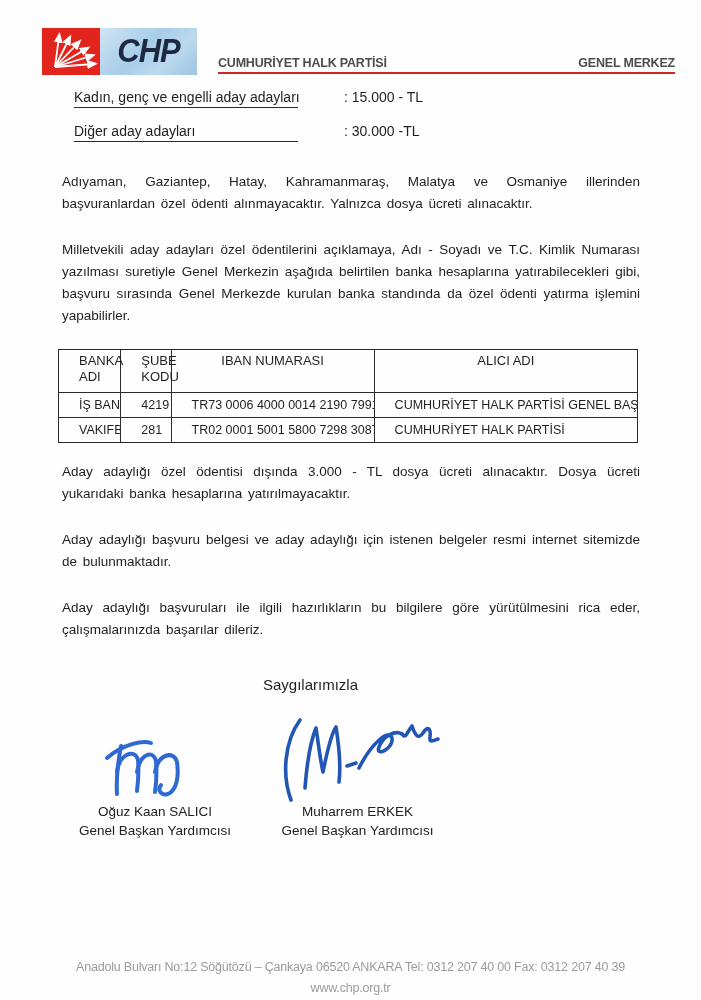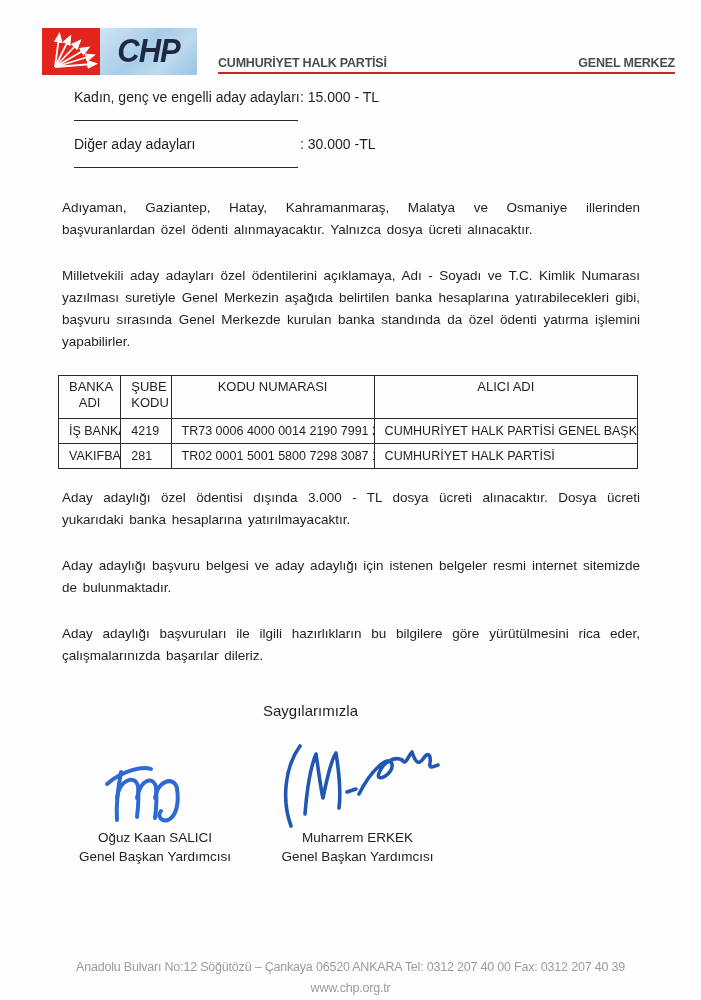--- a/index.html
+++ b/index.html
@@ -32,31 +32,31 @@
     font-weight:bold;font-size:12.5px;color:#4c4c4c;letter-spacing:-0.2px;
     transform-origin:left bottom;}
   .red-rule{height:2.5px;background:var(--accent-red,#c9252b);margin-top:2px;}
   
   .fees{margin:14px 61px 0 74px;font-size:14px;}
   .fee-line{margin-top:15px;white-space:nowrap;}
   .fee-line:first-child{margin-top:0;}
   .fee-label{
     display:inline-block;width:224px;
     border-bottom:1.5px solid #2a2a2a;
-    padding-bottom:15px;
-  }
-  .fee-value{margin-left:2px;}
+    padding-bottom:2px;
+  }
+  .fee-value{margin-left:2px;padding-left:44px;}
   
   .body{margin:0 61px 0 62px;font-size:13.5px;line-height:22px;}
   .para{margin-top:24px;text-align:justify;word-spacing:2px;}
   .para.first{margin-top:29px;}
   
   .bank-table{border-collapse:collapse;margin-top:22px;margin-left:-4px;
     width:580px;table-layout:fixed;}
-  .bank-table th,.bank-table td{border:1.5px solid #2a2a2a;padding:1px 10px;}
+  .bank-table th,.bank-table td{border:1.5px solid #2a2a2a;padding:1px 20px;}
   .bank-table th{font-size:13px;font-weight:normal;text-align:center;vertical-align:top;
     padding-top:3px;padding-bottom:3px;line-height:16px;}
   .bank-table td{font-size:12.5px;height:17px;white-space:nowrap;overflow:hidden;}
   .col-bank{width:62px;} .col-code{width:50px;} .col-iban{width:202px;} .col-recv{width:262px;}
   .bank-table th.col-recv,.bank-table th.col-iban{padding-top:3px;}
   .bank-table th.h2{height:36px;}
   
   .closing{margin-top:33px;margin-left:201px;font-size:15px;}
   .signatures{display:flex;margin:26px 0 0 55px;}
   .sig-col{display:flex;flex-direction:column;align-items:center;}
@@ -123,21 +123,21 @@
       <colgroup>
         <col class="col-bank">
           <col class="col-code">
           <col class="col-iban">
           <col class="col-recv">
       </colgroup>
       <thead>
         <tr>
           <th class="col-bank h2">BANKA ADI</th>
           <th class="col-code h2">ŞUBE KODU</th>
-          <th class="col-iban h2">KODU NUMARASI</th>
+          <th class="col-iban h2">IBAN NUMARASI</th>
           <th class="col-recv h2">ALICI ADI</th>
         </tr>
       </thead>
       <tbody>
         <tr>
           <td>İŞ BANKASI</td>
           <td>4219</td>
           <td>TR73 0006 4000 0014 2190 7991 29</td>
           <td>CUMHURİYET HALK PARTİSİ GENEL BAŞKANLIĞI</td>
         </tr>

